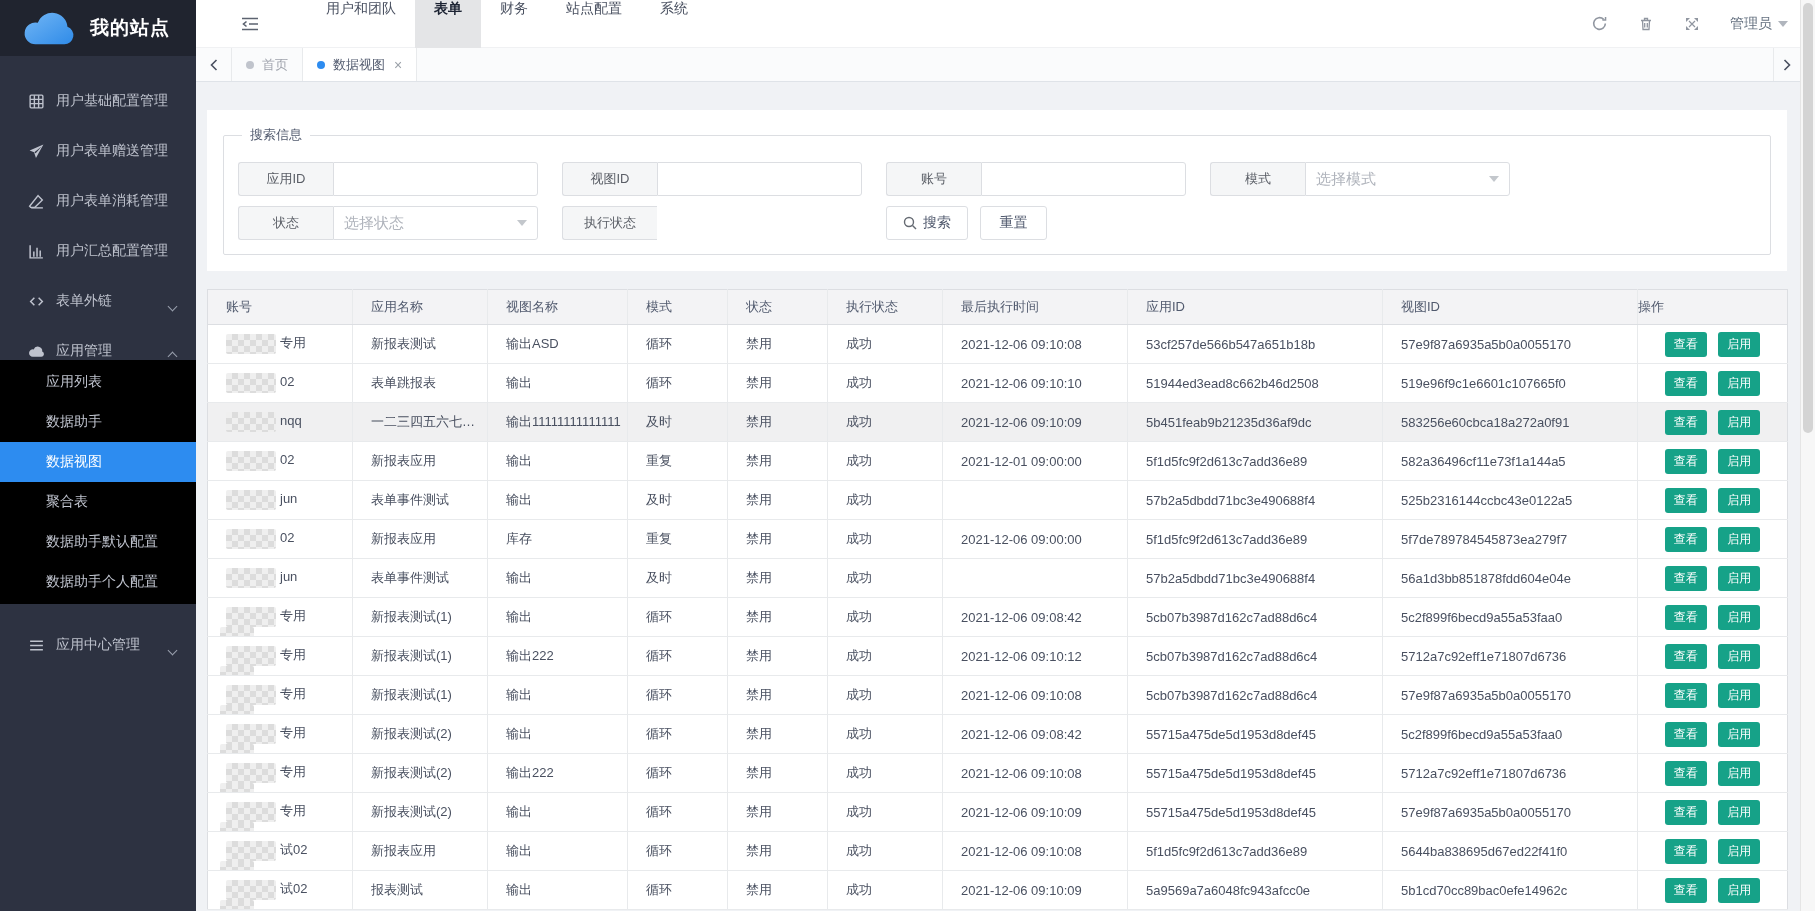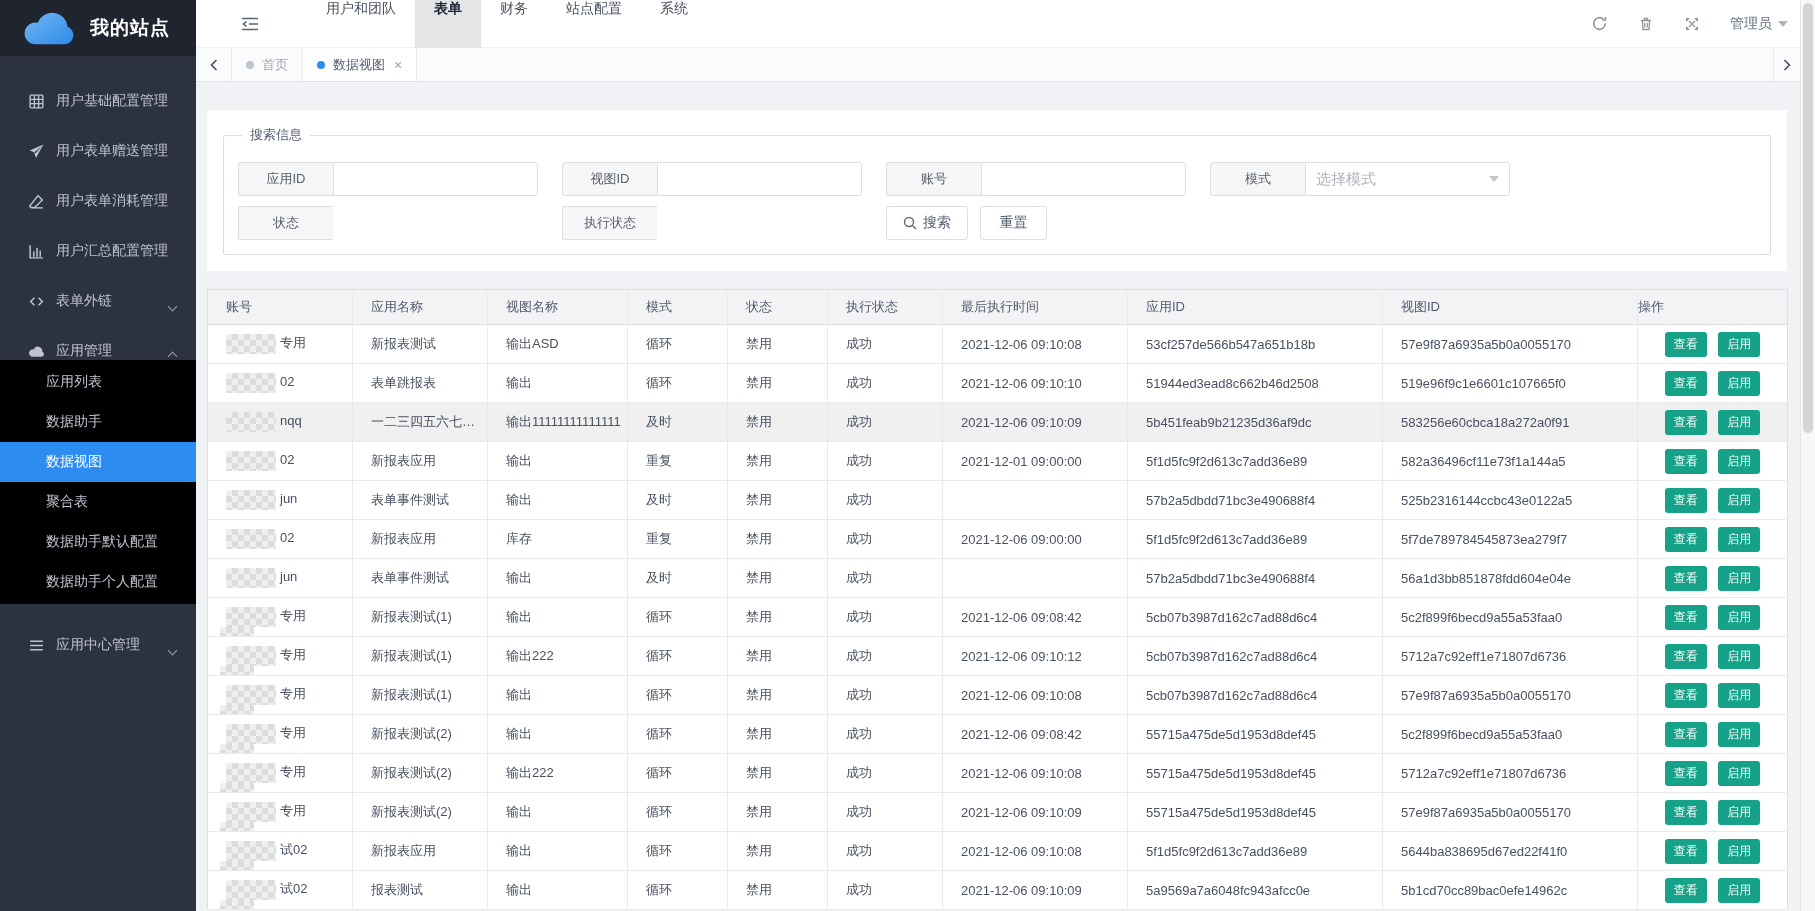--- a/index.html
+++ b/index.html
@@ -284,20 +284,24 @@
             <span class="flabel">模式</span>
             <div class="fselect">
               <span class="ph">选择模式</span>
               <span class="sel-caret"></span>
             </div>
           </div>
         </div>
         <div class="frow">
           <div class="fgroup">
             <span class="flabel">状态</span>
+            <div class="fselect">
+              <span class="ph">选择状态</span>
+              <span class="sel-caret"></span>
+            </div>
           </div>
           <div class="fgroup">
             <span class="flabel">执行状态</span>
           </div>
           <button class="btn search-btn">
             <svg viewBox="0 0 14 14" width="14" height="14" fill="none" stroke="#656a72" stroke-width="1.4">
                 <circle cx="6" cy="6" r="4.5"></circle>
                 <path d="M9.5 9.5 13 13"></path>
               </svg>
             <span>搜索</span>

